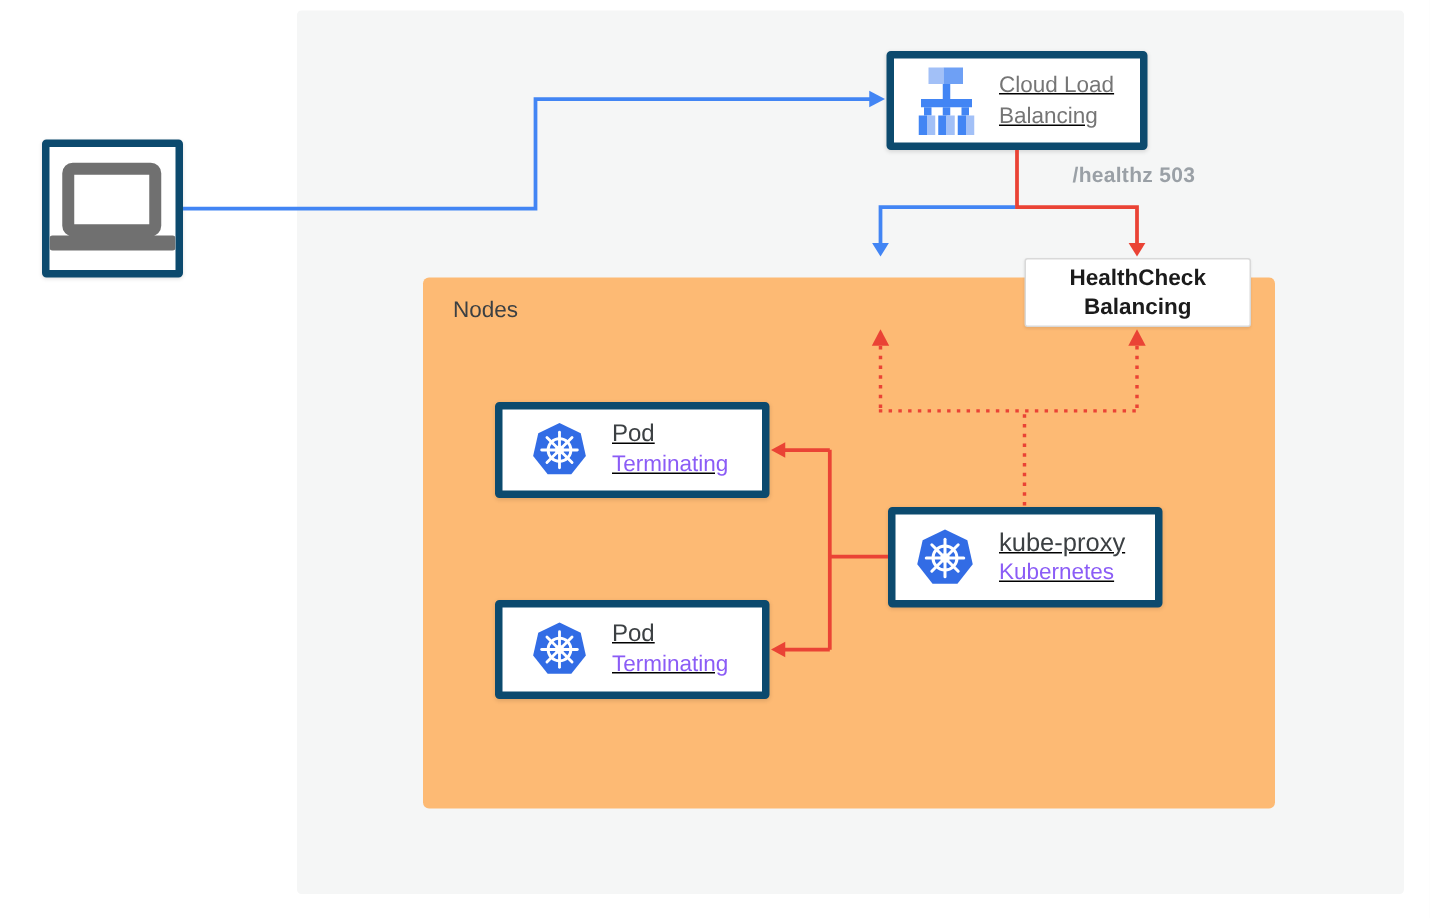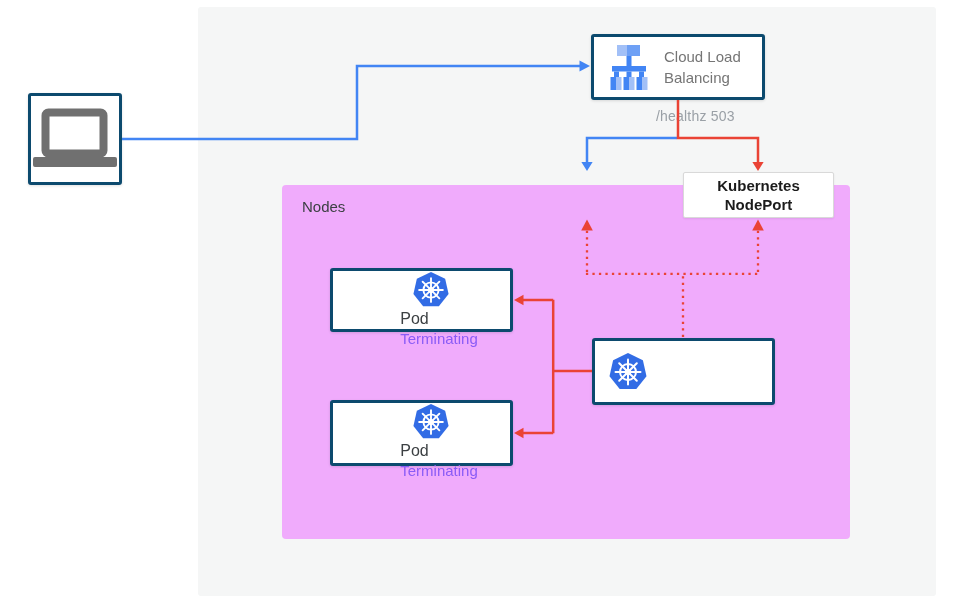--- a/index.html
+++ b/index.html
@@ -4,43 +4,43 @@
 <style>
   * { margin:0; padding:0; box-sizing:border-box; }
   html,body { background:#fff; }
   body { font-family:"Liberation Sans", sans-serif; }
   .stage { position:relative; width:953px; height:612px; background:#fff; overflow:hidden; }
 
   .canvas { position:absolute; left:198px; top:7px; width:738px; height:589px;
             background:#f5f6f6; border-radius:3px; }
 
   .nodes-group { position:absolute; left:282px; top:185px; width:568px; height:354px;
-                 background:#f0abfc; border-radius:4px; }
+                 background:#fdba74; border-radius:4px; }
   .nodes-label { position:absolute; left:20px; top:13px; font-size:15px; color:#3c4043; }
 
-  .node-box { position:absolute; background:#fff; border:3px solid #0c4a6e; border-radius:3px;
-              box-shadow:0 1px 3px rgba(0,0,0,0.12); display:flex; align-items:center; }
+  .node-box { position:absolute; background:#fff; border:5px solid #0c4a6e; border-radius:3px;
+              box-shadow:0 1px 3px rgba(0,0,0,0.12); display:flex; align-items:center;text-decoration:underline; }
 
   .laptop-box { left:28px; top:93px; width:94px; height:92px; justify-content:center; }
 
   .clb-box { left:591px; top:34px; width:174px; height:66px; padding-left:13px; }
   .clb-text { margin-left:13px; width:90px; font-size:15px; line-height:21px; color:#757575; }
 
-  .healthz { position:absolute; left:656px; top:108px; font-size:14px; font-weight:400;
+  .healthz { position:absolute; left:715px; top:108px; font-size:14px; font-weight:700;
              color:#9aa0a6; letter-spacing:0.2px; }
 
   .port-box { position:absolute; background:#fff; border:1px solid #d9d9d9; border-radius:2px;
               box-shadow:0 1px 2px rgba(0,0,0,0.08); display:flex; align-items:center;
               justify-content:center; text-align:center; font-weight:700; font-size:15px;
               color:#1b1b1b; }
   .nodeport-box { left:512px; top:172px; width:148px; height:46px; }
   .hc-box { left:683px; top:172px; width:151px; height:46px; line-height:19px; }
   .hc-box .wrap { width:116px; }
 
-  .pod-box { width:183px; height:64px; padding-left:19px;flex-direction:column; }
+  .pod-box { width:183px; height:64px; padding-left:19px; }
   .pod1 { left:330px; top:268px; }
   .pod2 { left:330px; top:400px; height:66px; }
   .kube-box { left:592px; top:338px; width:183px; height:67px; padding-left:13px; }
 
   .box-text { margin-left:16px; }
   .box-title { font-size:16px; color:#3c4043; line-height:20px; }
   .box-sub { font-size:15px; color:#8b5cf6; line-height:20px; }
 
   .icon-wrap { flex:0 0 auto; display:flex; align-items:center; justify-content:center; }
 
@@ -87,21 +87,21 @@
         <rect x="35" y="33" width="5.5" height="13" fill="#a2c0f7"></rect>
       </svg>
     </span>
     <div class="clb-text">Cloud Load Balancing</div>
   </div>
 
   <div class="healthz">/healthz 503</div>
 
 
   <div class="port-box hc-box">
-    <span class="wrap">Kubernetes NodePort</span>
+    <span class="wrap">HealthCheck Balancing</span>
   </div>
 
   <div class="node-box pod-box pod1">
     <span class="icon-wrap">
       <svg width="38" height="38" viewBox="0 0 40 40">
         <polygon points="20,1 34.9,8.2 38.5,24.2 28.3,37.1 11.7,37.1 1.5,24.2 5.1,8.2" fill="#326ce5"></polygon>
         <g stroke="#ffffff" stroke-width="2" stroke-linecap="round">
           <line x1="20" y1="7.5" x2="20" y2="32.5"></line>
           <line x1="7.5" y1="20" x2="32.5" y2="20"></line>
           <line x1="11.2" y1="11.2" x2="28.8" y2="28.8"></line>
@@ -144,20 +144,24 @@
         <g stroke="#ffffff" stroke-width="2" stroke-linecap="round">
           <line x1="20" y1="7.5" x2="20" y2="32.5"></line>
           <line x1="7.5" y1="20" x2="32.5" y2="20"></line>
           <line x1="11.2" y1="11.2" x2="28.8" y2="28.8"></line>
           <line x1="28.8" y1="11.2" x2="11.2" y2="28.8"></line>
         </g>
         <circle cx="20" cy="20" r="8" fill="none" stroke="#ffffff" stroke-width="2"></circle>
         <circle cx="20" cy="20" r="3.2" fill="#ffffff"></circle>
       </svg>
     </span>
+    <div class="box-text">
+      <div class="box-title" style="font-size:17px;">kube-proxy</div>
+      <div class="box-sub">Kubernetes</div>
+    </div>
   </div>
 
   <svg class="connectors">
 
     <polyline points="122,139 357,139 357,66 580,66" fill="none" stroke="#4285f4" stroke-width="2.5"></polyline>
     <polygon points="590,66 579.5,60.5 579.5,71.5" fill="#4285f4"></polygon>
 
     <polyline points="677,138 587,138 587,163" fill="none" stroke="#4285f4" stroke-width="2.5"></polyline>
     <polygon points="587,171 581.4,162 592.6,162" fill="#4285f4"></polygon>
 

